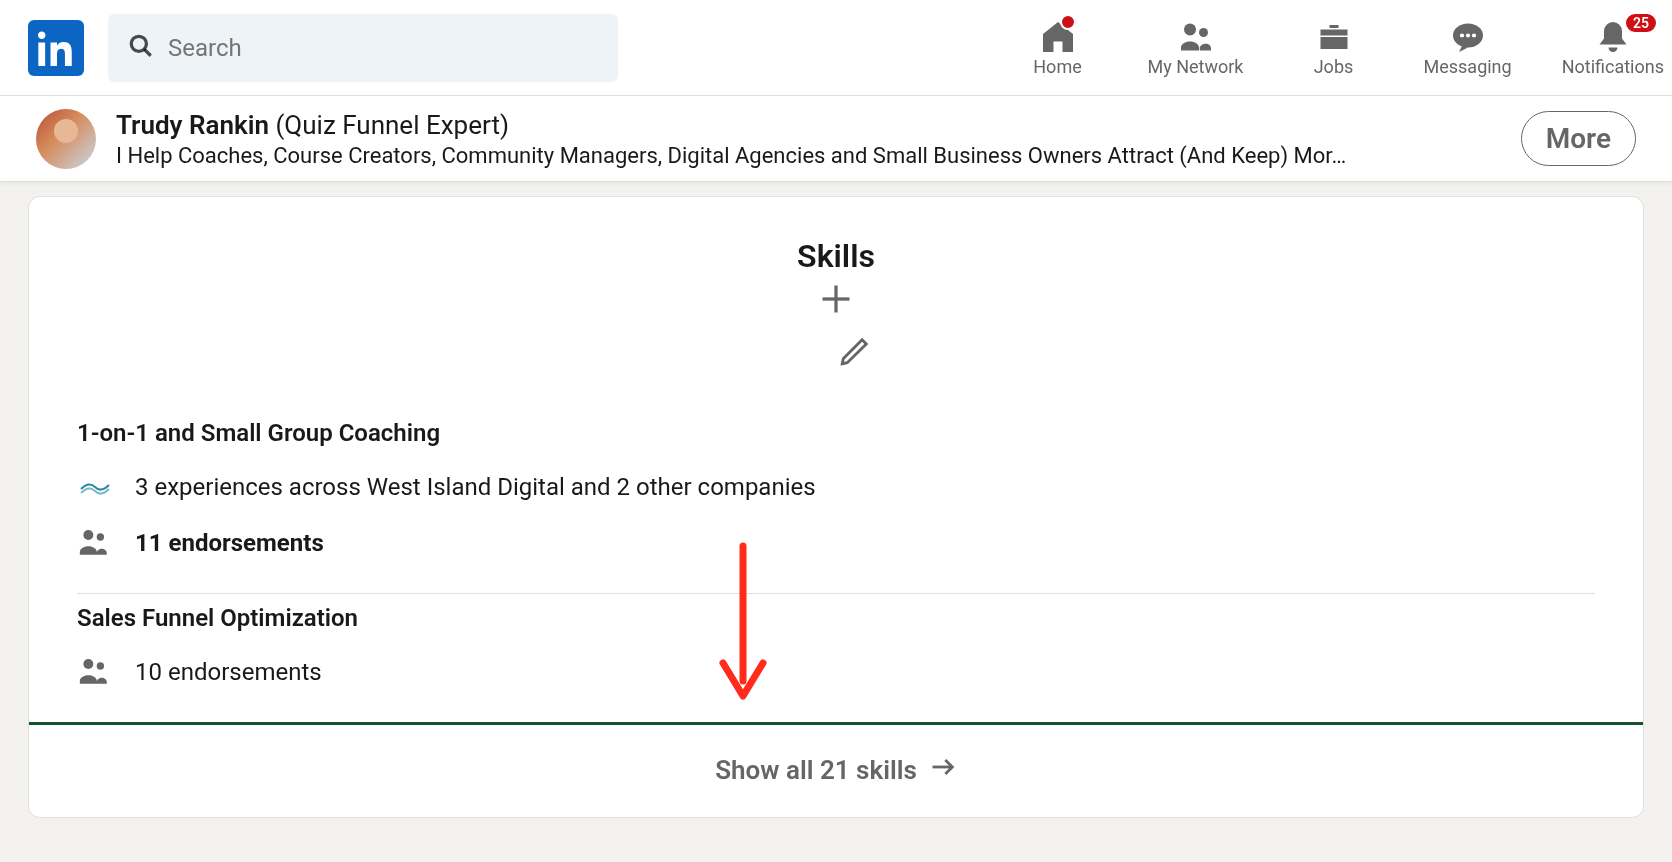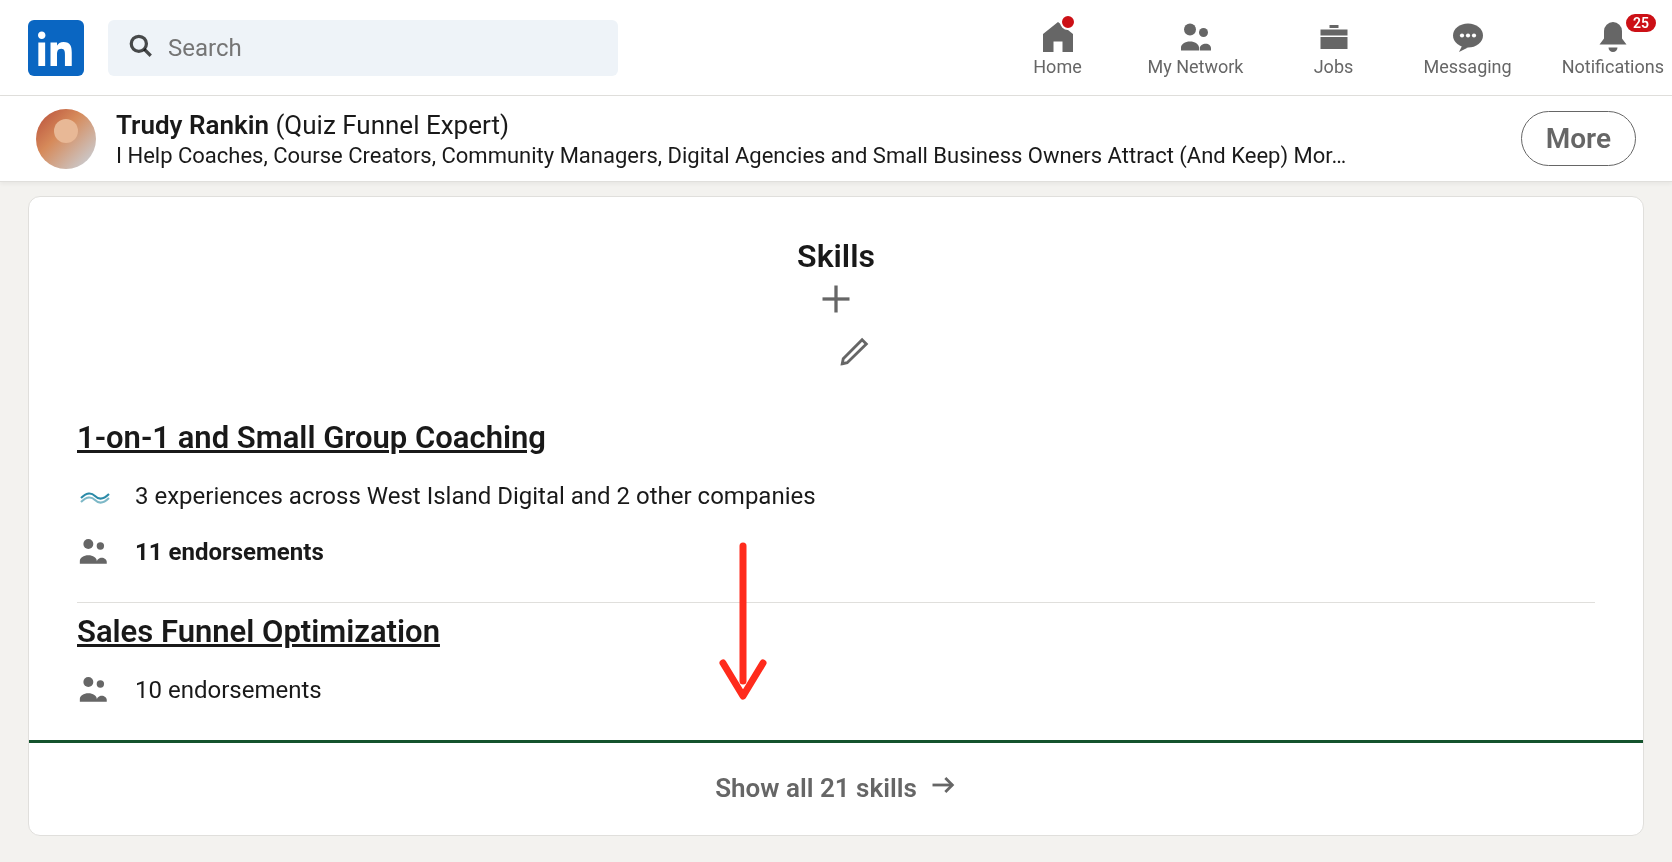--- a/index.html
+++ b/index.html
@@ -1,21 +1,21 @@
 <!DOCTYPE html>
 <html><head>
 <meta charset="utf-8">
 <style>
   *{box-sizing:border-box;margin:0;padding:0;font-family:-apple-system,BlinkMacSystemFont,"Segoe UI",Roboto,Helvetica,Arial,sans-serif;}
   body{background:#f3f2ef;width:1672px;height:862px;overflow:hidden;color:#000000e6;}
   
   
   .topbar{height:96px;background:#fff;border-bottom:1px solid #e0dfdc;display:flex;align-items:center;padding:0 28px;gap:10px;}
   .logo{width:56px;height:56px;background:#0a66c2;border-radius:6px;display:flex;align-items:center;justify-content:center;color:#fff;font-weight:700;font-size:36px;}
-  .searchbox{flex:0 0 510px;height:56px;background:#eef3f8;border-radius:6px;display:flex;align-items:center;padding:0 20px;gap:14px;margin-left:14px;}
+  .searchbox{flex:0 0 510px;height:68px;background:#eef3f8;border-radius:6px;display:flex;align-items:center;padding:0 20px;gap:14px;margin-left:14px;}
   .searchbox input{border:none;background:transparent;font-size:24px;color:#00000099;outline:none;width:100%;}
   .nav-spacer{flex:1 1 auto;}
   .nav-items{display:flex;align-items:flex-start;gap:50px;margin-right:-20px;}
   .nav-item{display:flex;flex-direction:column;align-items:center;cursor:pointer;position:relative;min-width:80px;}
   .nav-item .ic{width:38px;height:38px;color:#666;display:flex;align-items:center;justify-content:center;}
   .nav-item .lbl{font-size:18px;color:#666;white-space:nowrap;}
   .badge{position:absolute;top:-6px;right:6px;background:#cc1016;color:#fff;border-radius:12px;font-size:14px;font-weight:600;padding:1px 7px;min-width:20px;text-align:center;border:2px solid #fff;}
   .dot{position:absolute;top:-4px;right:22px;width:16px;height:16px;background:#cc1016;border-radius:50%;border:2px solid #fff;}
   
   
@@ -32,21 +32,21 @@
   
   .page{padding:14px 28px;}
   .card{background:#fff;border:1px solid #e0dfdc;border-radius:12px;padding:0;overflow:hidden;}
   .card-header{display:flex;align-items:center;padding:40px 48px 30px;flex-direction:column;}
   .card-header h2{font-size:32px;font-weight:600;color:#000000e6;}
   .hspacer{flex:1;}
   .icon-btn{width:52px;height:52px;display:flex;align-items:center;justify-content:center;color:#666;cursor:pointer;border-radius:50%;}
   .icon-btn + .icon-btn{margin-left:38px;}
   
   .skill-block{padding:10px 48px 32px;}
-  .skill-title{font-size:31px;font-weight:600;color:#000000e6;margin-bottom:22px;text-decoration:underline;}
+  .skill-title{font-size:24px;font-weight:600;color:#000000e6;margin-bottom:22px;}
   .skill-row{display:flex;align-items:center;gap:22px;margin-top:8px;}
   .skill-row + .skill-row{margin-top:20px;font-weight:bold;}
   .mini-logo{width:36px;height:36px;display:flex;align-items:center;justify-content:center;}
   .mini-logo svg{width:36px;height:36px;}
   .people-ic{width:36px;height:36px;color:#666;}
   .skill-text{font-size:24px;color:#000000e6;}
   .divider{border:none;border-top:1px solid #e0dfdc;margin:0 48px;}
   
   .card-footer{border-top:3px solid #14532d;text-align:center;padding:28px 0 30px;cursor:pointer;}
   .card-footer .link{font-size:26px;font-weight:600;color:#666;display:inline-flex;align-items:center;gap:12px;}

